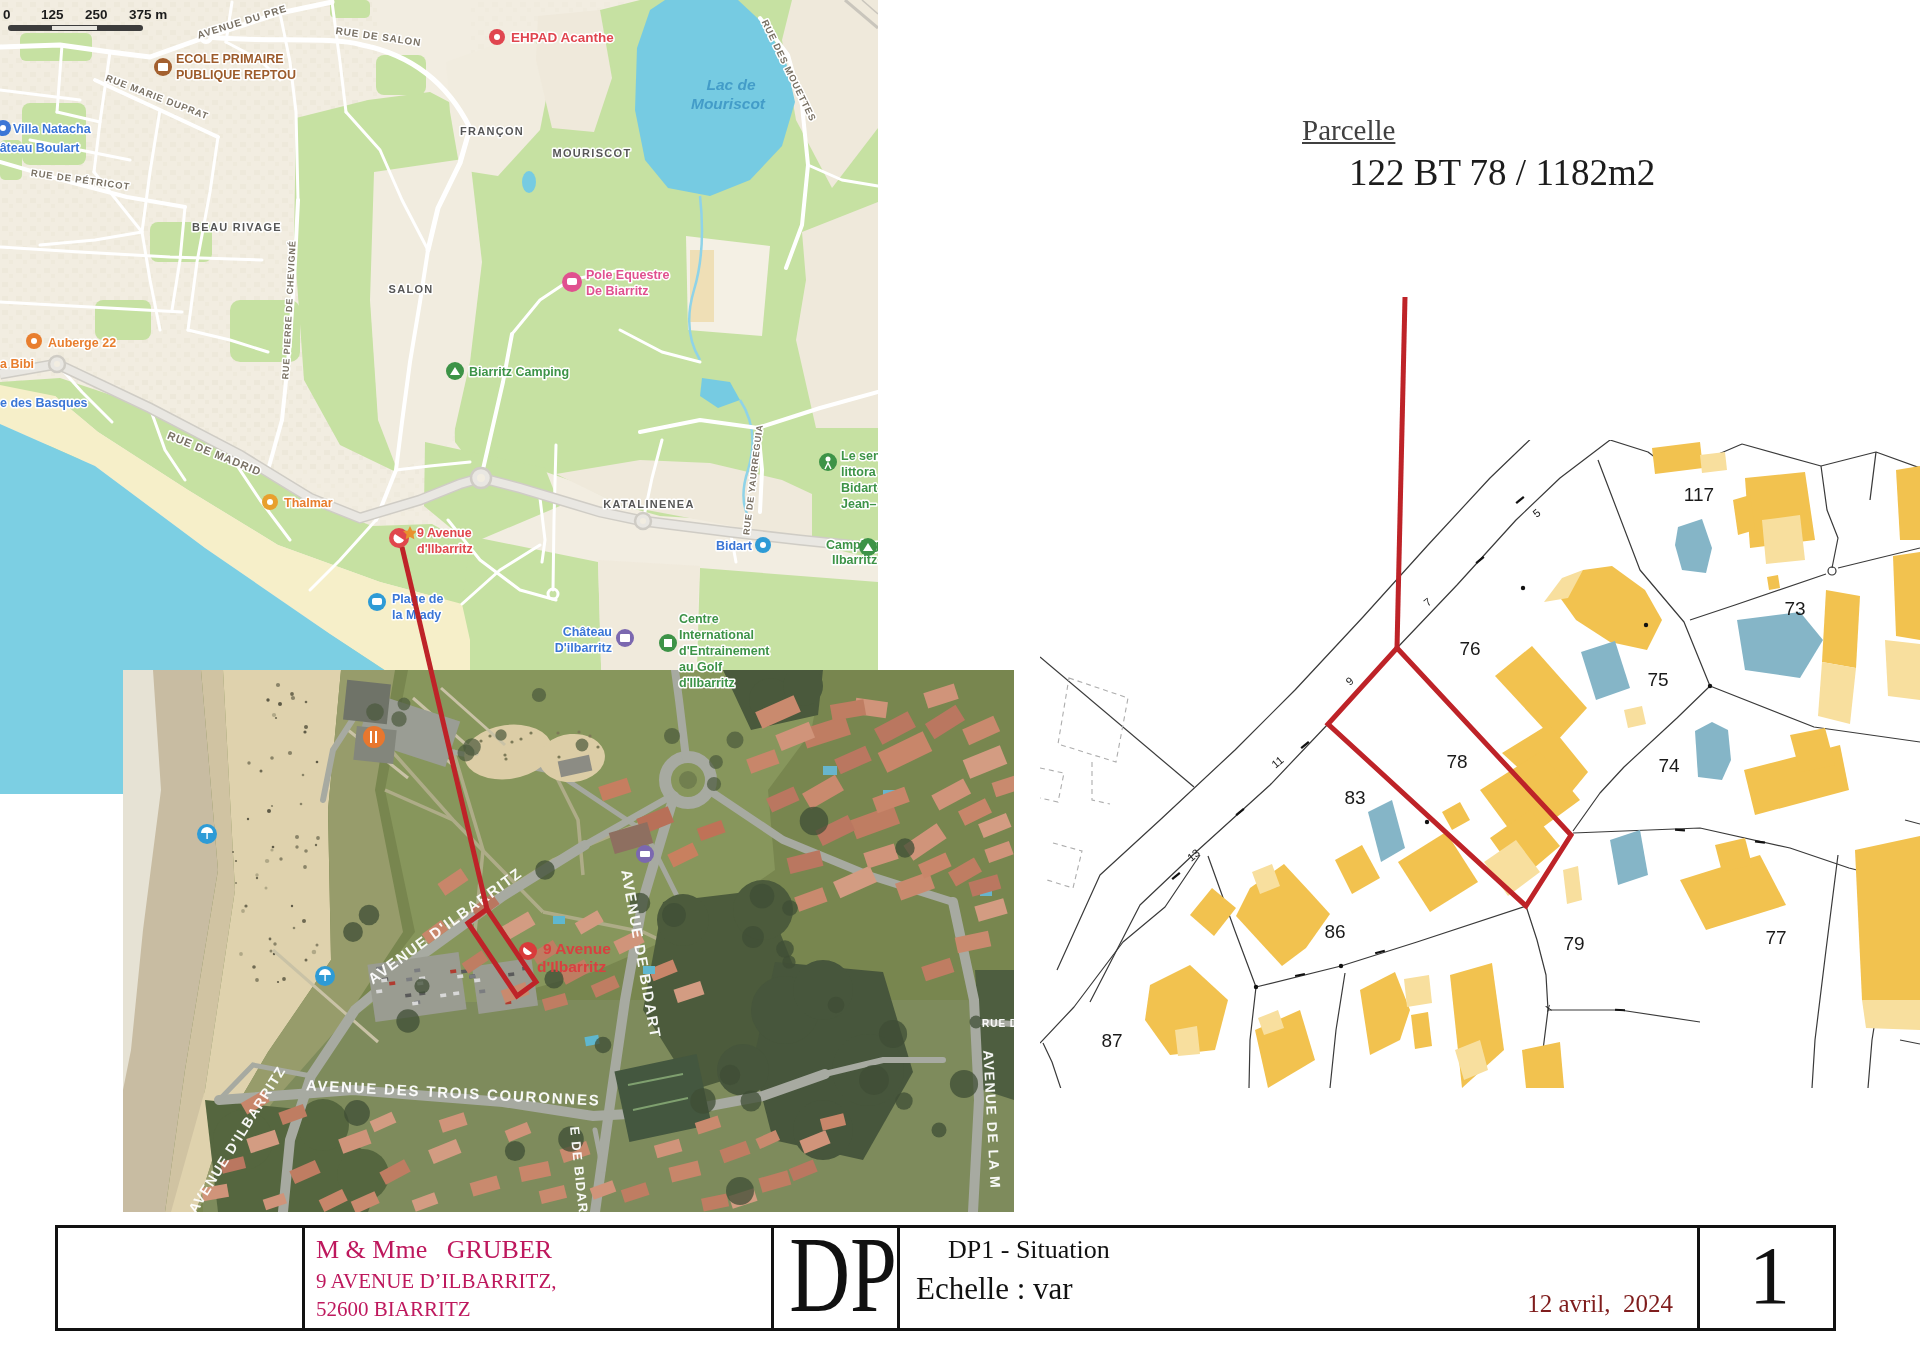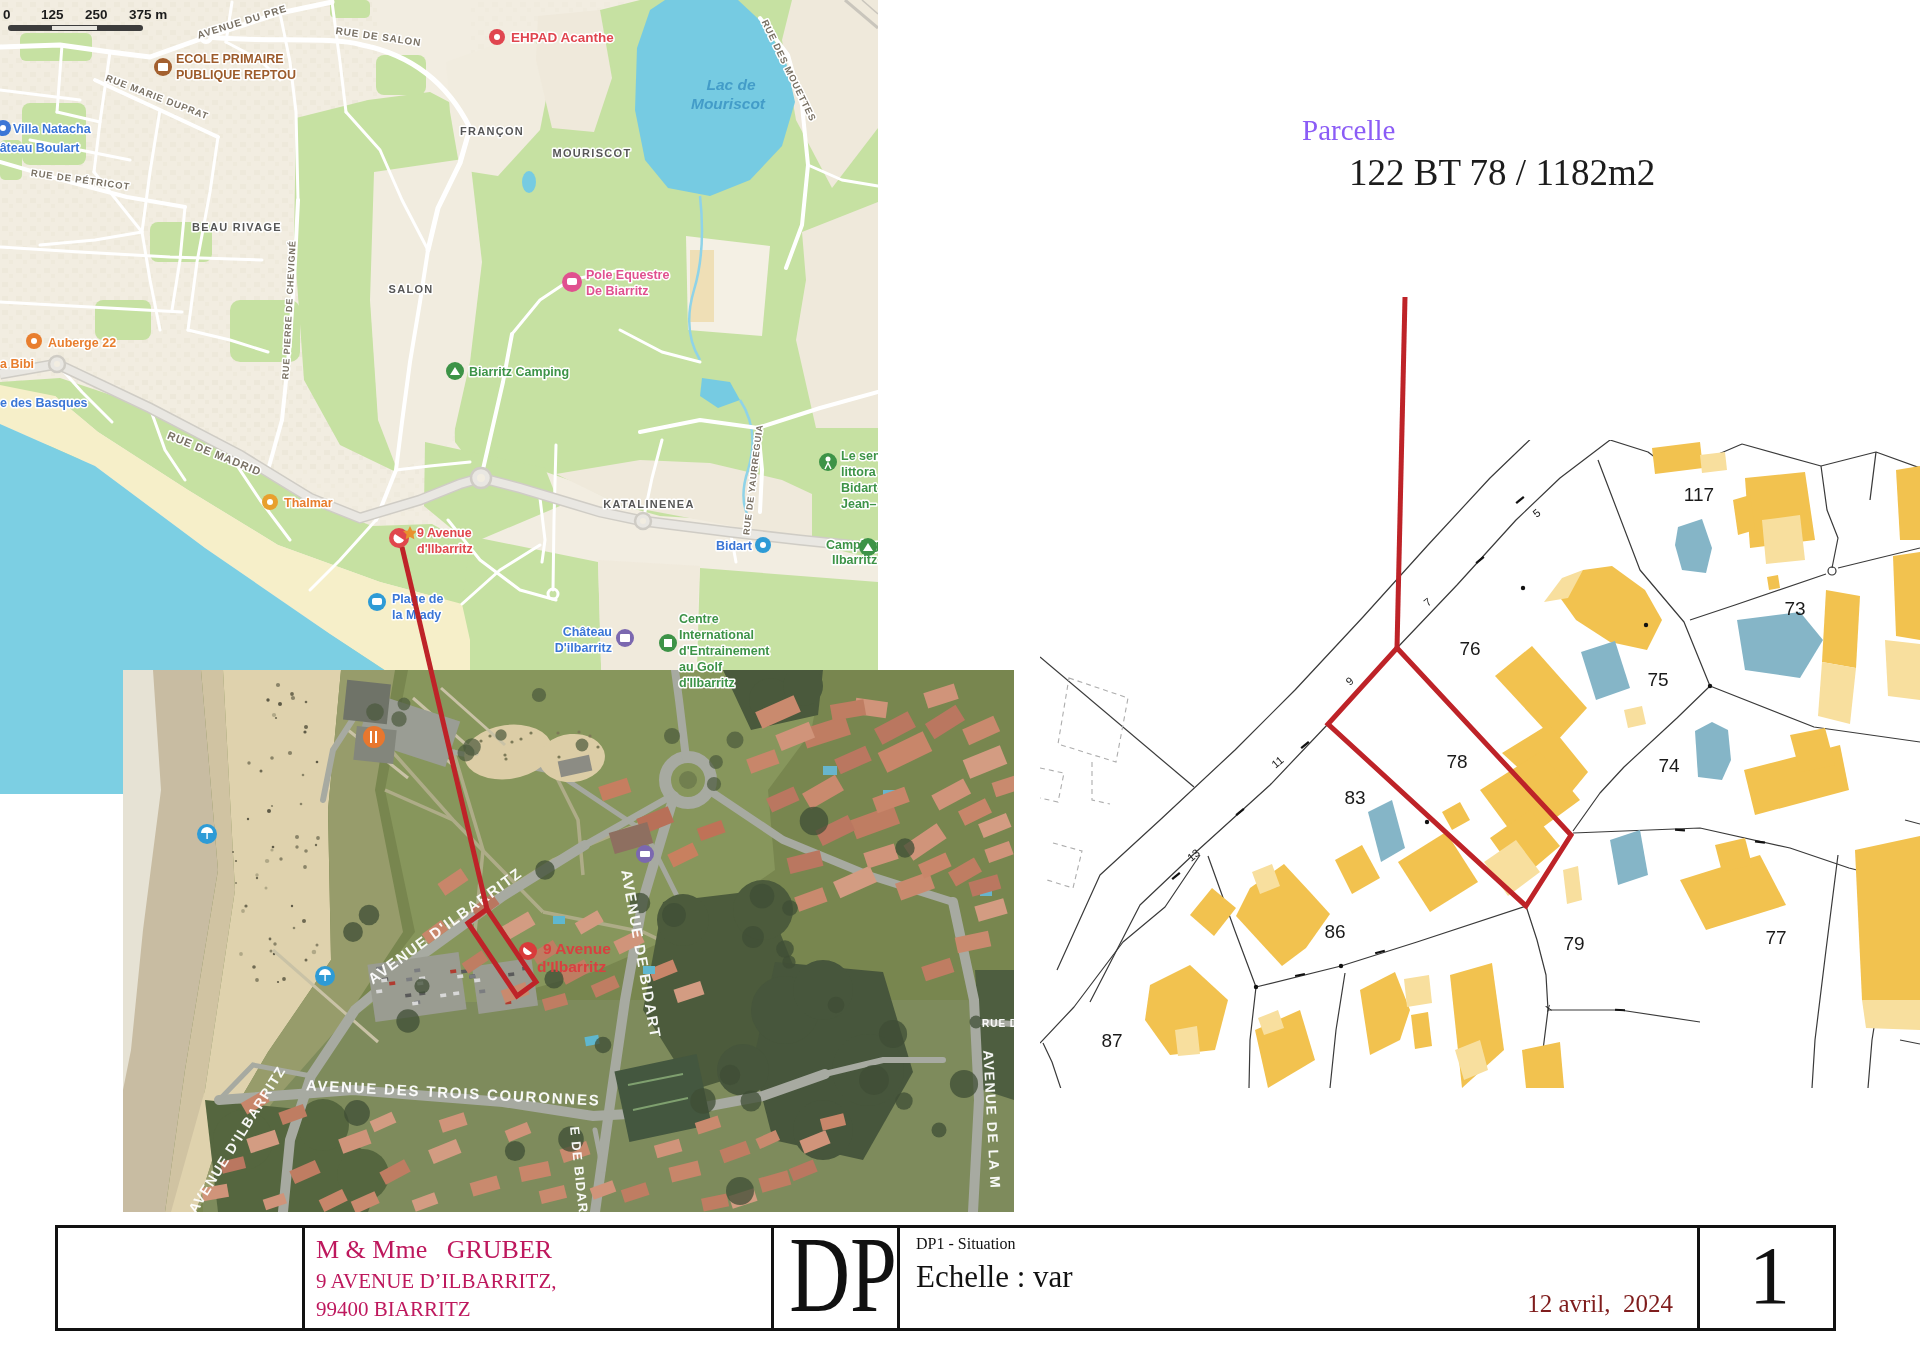--- a/index.html
+++ b/index.html
@@ -835,42 +835,42 @@
 
 <path d="M402,547 L487,909" stroke="#BE2328" stroke-width="5" fill="none"></path>
 
 <polygon points="468,923 487,909 536,982 517,996" stroke="#BE2328" stroke-width="5" fill="none" stroke-linejoin="miter"></polygon>
 
 <path d="M1405,297 L1397,648" stroke="#BE2328" stroke-width="5" fill="none"></path>
 
 <polygon points="1397,648 1328,724 1526,906 1571,835" stroke="#BE2328" stroke-width="5" fill="none" stroke-linejoin="miter"></polygon>
 </svg>
 
-<div class="abs" style="left:1302px;top:114px;font-family:'Liberation Serif',serif;font-size:29px;color:#8b5cf6;">Parcelle</div>
+<div class="abs" style="left:1302px;top:114px;font-family:'Liberation Serif',serif;font-size:29px;color:#404040;text-decoration:underline;">Parcelle</div>
 <div class="abs" style="left:1349px;top:151px;font-family:'Liberation Serif',serif;font-size:37px;color:#1c1c1c;">122 BT 78 / 1182m2</div>
 
 <div id="tb" class="abs" style="left:55px;top:1225px;width:1781px;height:106px;border:3px solid #111;box-sizing:border-box;">
 
   <div class="abs" style="left:244px;top:0;width:3px;height:100%;background:#111;"></div>
   <div class="abs" style="left:713px;top:0;width:3px;height:100%;background:#111;"></div>
   <div class="abs" style="left:839px;top:0;width:3px;height:100%;background:#111;"></div>
   <div class="abs" style="left:1639px;top:0;width:3px;height:100%;background:#111;"></div>
 
   <div class="abs" style="left:258px;top:7px;font-family:'Liberation Serif',serif;color:#be185d;">
     <div style="font-size:26px;">M &amp; Mme&nbsp;&nbsp;&nbsp;GRUBER</div>
     <div style="font-size:21px;margin-top:4px;">9 AVENUE D’ILBARRITZ,</div>
-    <div style="font-size:21px;margin-top:3px;">99400 BIARRITZ</div>
+    <div style="font-size:21px;margin-top:3px;">52600 BIARRITZ</div>
   </div>
 
   <div class="abs" style="left:716px;top:0;width:109px;height:100%;overflow:visible;">
     <span style="font-family:'Liberation Serif',serif;font-size:108px;line-height:94px;color:#111;display:inline-block;transform:scaleX(0.78);transform-origin:50% 50%;">DP</span>
   </div>
 
   <div class="abs" style="left:858px;top:7px;font-family:'Liberation Serif',serif;color:#111;">
-    <div style="font-size:16px;">DP1 - Situation</div>
+    <div style="font-size:26px;margin-left:32px;">DP1 - Situation</div>
     <div style="font-size:31px;margin-top:6px;">Echelle : var</div>
   </div>
 
   <div class="abs" style="right:160px;top:62px;font-family:'Liberation Serif',serif;font-size:25px;color:#7f1d1d;">12 avril,&nbsp; 2024</div>
 
   <div class="abs" style="left:1642px;top:0;width:139px;height:100%;text-align:center;">
     <span style="font-family:'Liberation Serif',serif;font-size:82px;line-height:96px;color:#111;">1</span>
   </div>
 </div>
 

